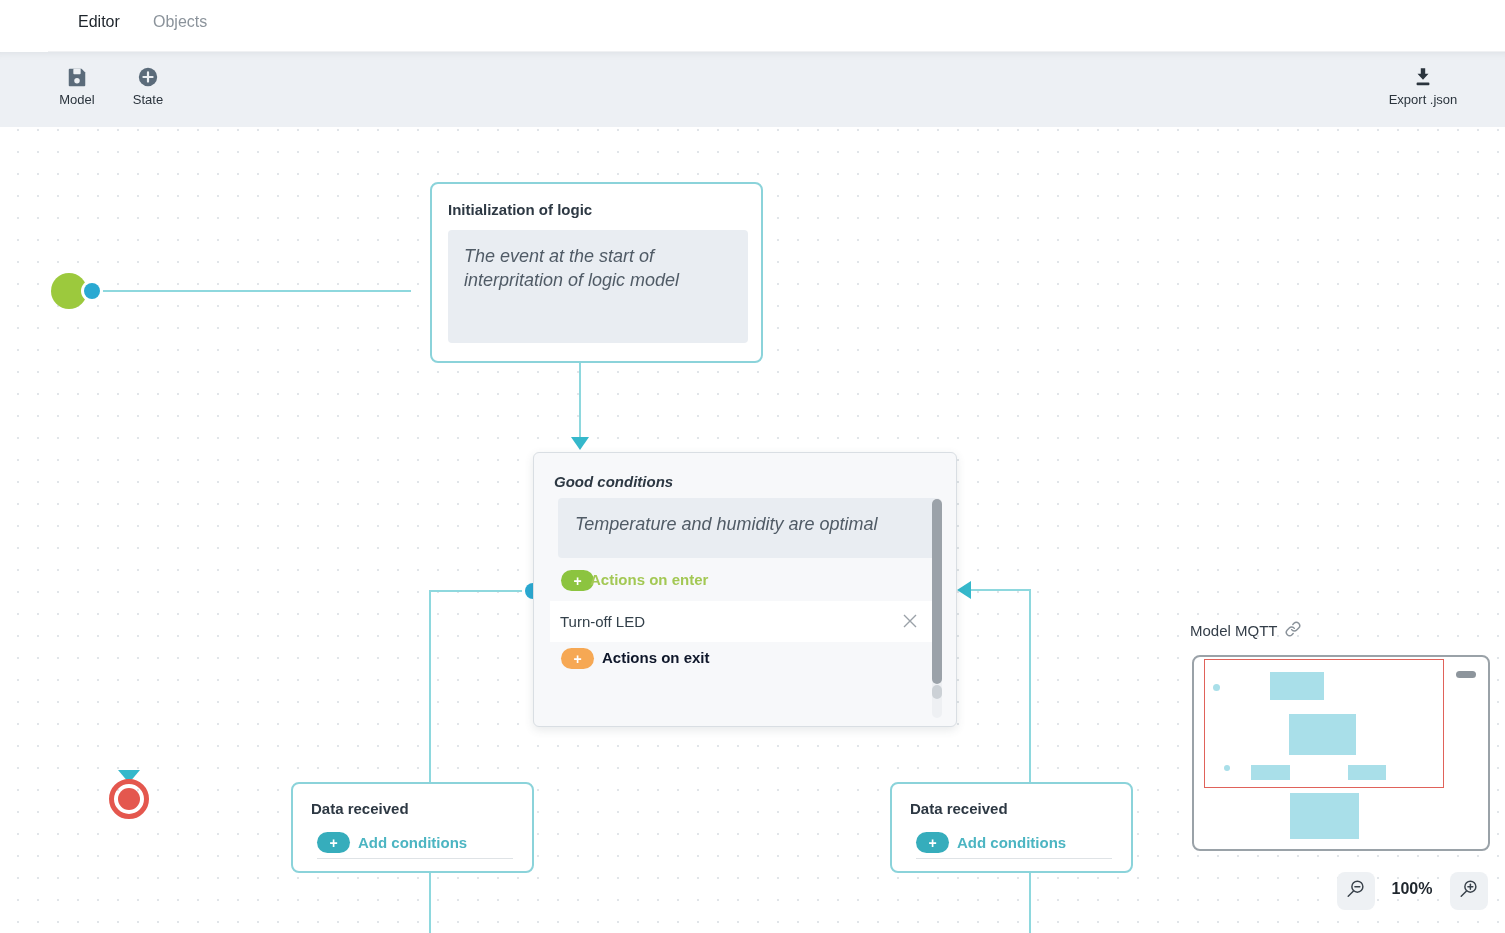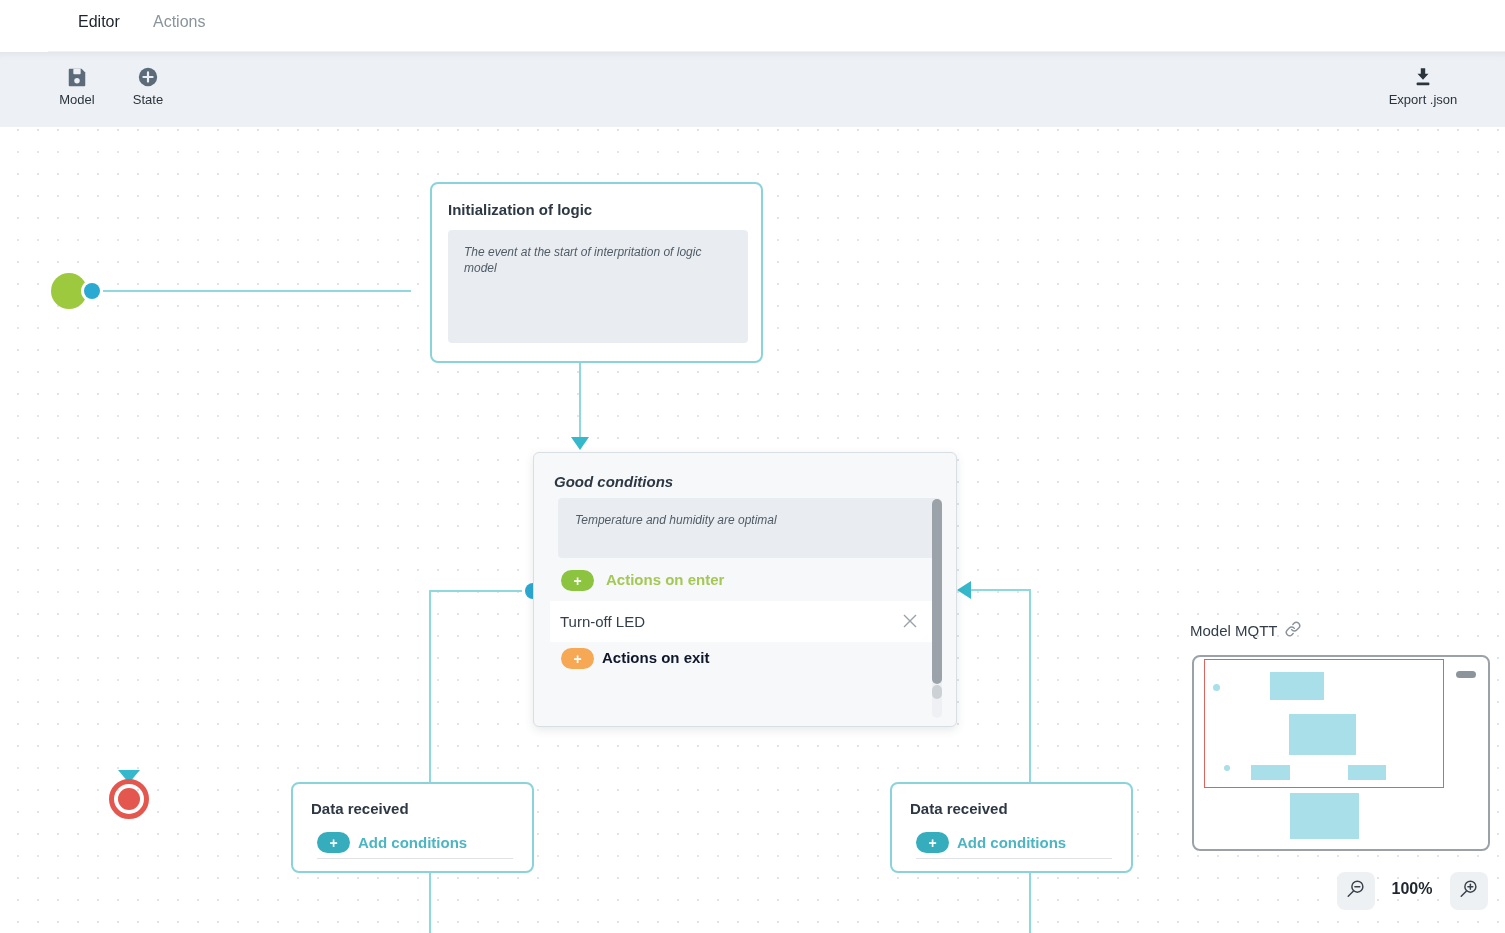--- a/index.html
+++ b/index.html
@@ -28,21 +28,21 @@
     background:#fff;
     background-image:radial-gradient(circle, #e1e5e9 1.1px, transparent 1.4px);
     background-size:20px 22px; background-position:8px 14px; }
   .wires { position:absolute; left:0; top:0; width:1505px; height:806px; }
 
   
   .node { position:absolute; background:#fff; border:2px solid #8bd3da;
     border-radius:8px; }
   .node-title { font-size:15px; font-weight:700; color:#2d3843; }
   .desc-box { position:absolute; background:#e9edf2; border-radius:4px;
-    font-style:italic; font-size:12px; color:#505b66; line-height:1.35; }
+    font-style:italic; font-size:18px; color:#505b66; line-height:1.35; }
 
   
   .init-node { left:430px; top:55px; width:333px; height:181px; }
   .init-node .node-title { position:absolute; left:16px; top:17px; }
   .init-node .desc-box { left:16px; top:46px; width:300px; height:113px;
     padding:14px 20px 0 16px; }
 
   
   .state-node { position:absolute; left:533px; top:325px; width:424px; height:275px;
     background:#f7f8fa; border:1px solid #d9dee3; border-radius:6px;
@@ -98,21 +98,21 @@
   .zoom-level { position:absolute; left:1387px; top:753px; width:50px;
     text-align:center; font-size:16px; font-weight:700; color:#1f262d; }
 </style>
 </head>
 <body>
 
 <div class="app">
 
   <div class="header">
     <div class="tab active" style="left:30px">Editor</div>
-    <div class="tab inactive" style="left:105px">Actions</div>
+    <div class="tab inactive" style="left:105px">Objects</div>
   </div>
 
   <div class="toolbar">
     <div class="tool" style="left:55px; width:44px">
       <span>
         <svg width="22" height="22" viewBox="0 0 24 24">
           <path fill="#5b6b7a" d="M4 3h13l4 4v14a1 1 0 0 1-1 1H4a1 1 0 0 1-1-1V4a1 1 0 0 1 1-1z"></path>
           <rect x="8" y="3" width="8" height="6" rx="1" fill="#edf0f4"></rect>
           <circle cx="12" cy="16" r="3" fill="#edf0f4"></circle>
         </svg>
@@ -174,21 +174,21 @@
       <div class="desc-box">The event at the start of interpritation of logic model</div>
     </div>
 
     <div class="state-node">
       <div class="node-title">Good conditions</div>
       <div class="desc-box">Temperature and humidity are optimal</div>
 
       <div class="action-pill pill-green" style="left:27px; top:117px">
         <span>+</span>
       </div>
-      <div class="action-label label-green" style="left:72px; top:118px">Actions on enter</div>
+      <div class="action-label label-green" style="left:56px; top:118px">Actions on enter</div>
 
       <div class="action-row" style="top:148px">
         <span class="row-text">Turn-off LED</span>
         <span class="close">
           <svg width="18" height="18" viewBox="0 0 18 18">
             <path d="M3 3 L15 15 M15 3 L3 15" stroke="#9aa1a8" stroke-width="1.4"></path>
           </svg>
         </span>
       </div>
 

